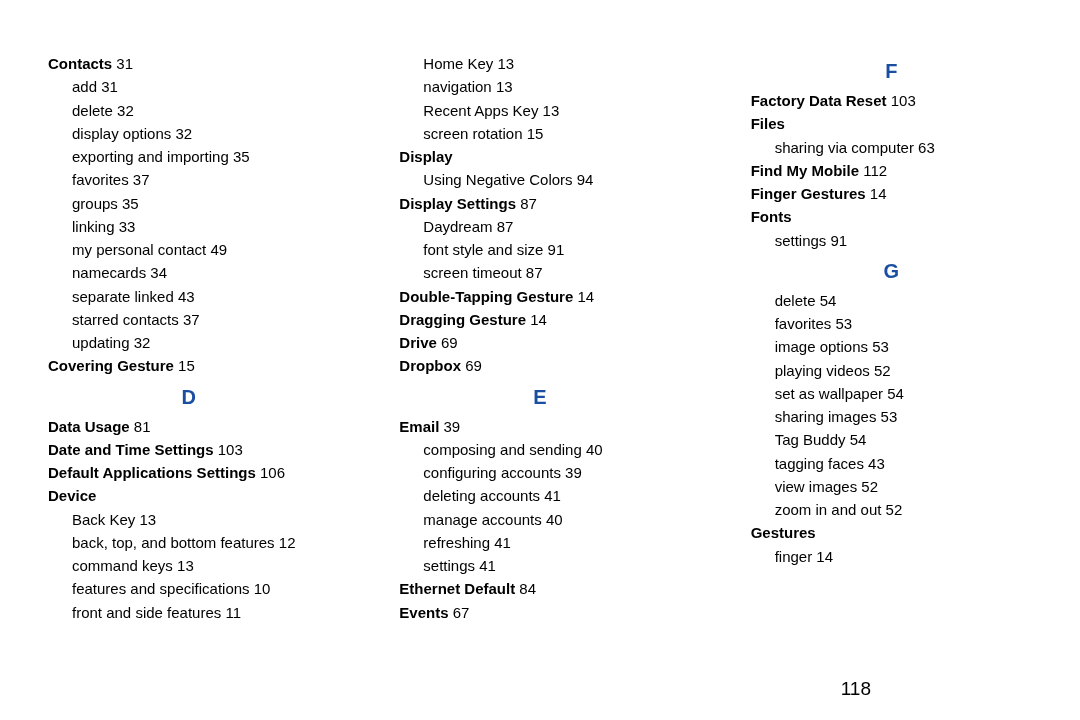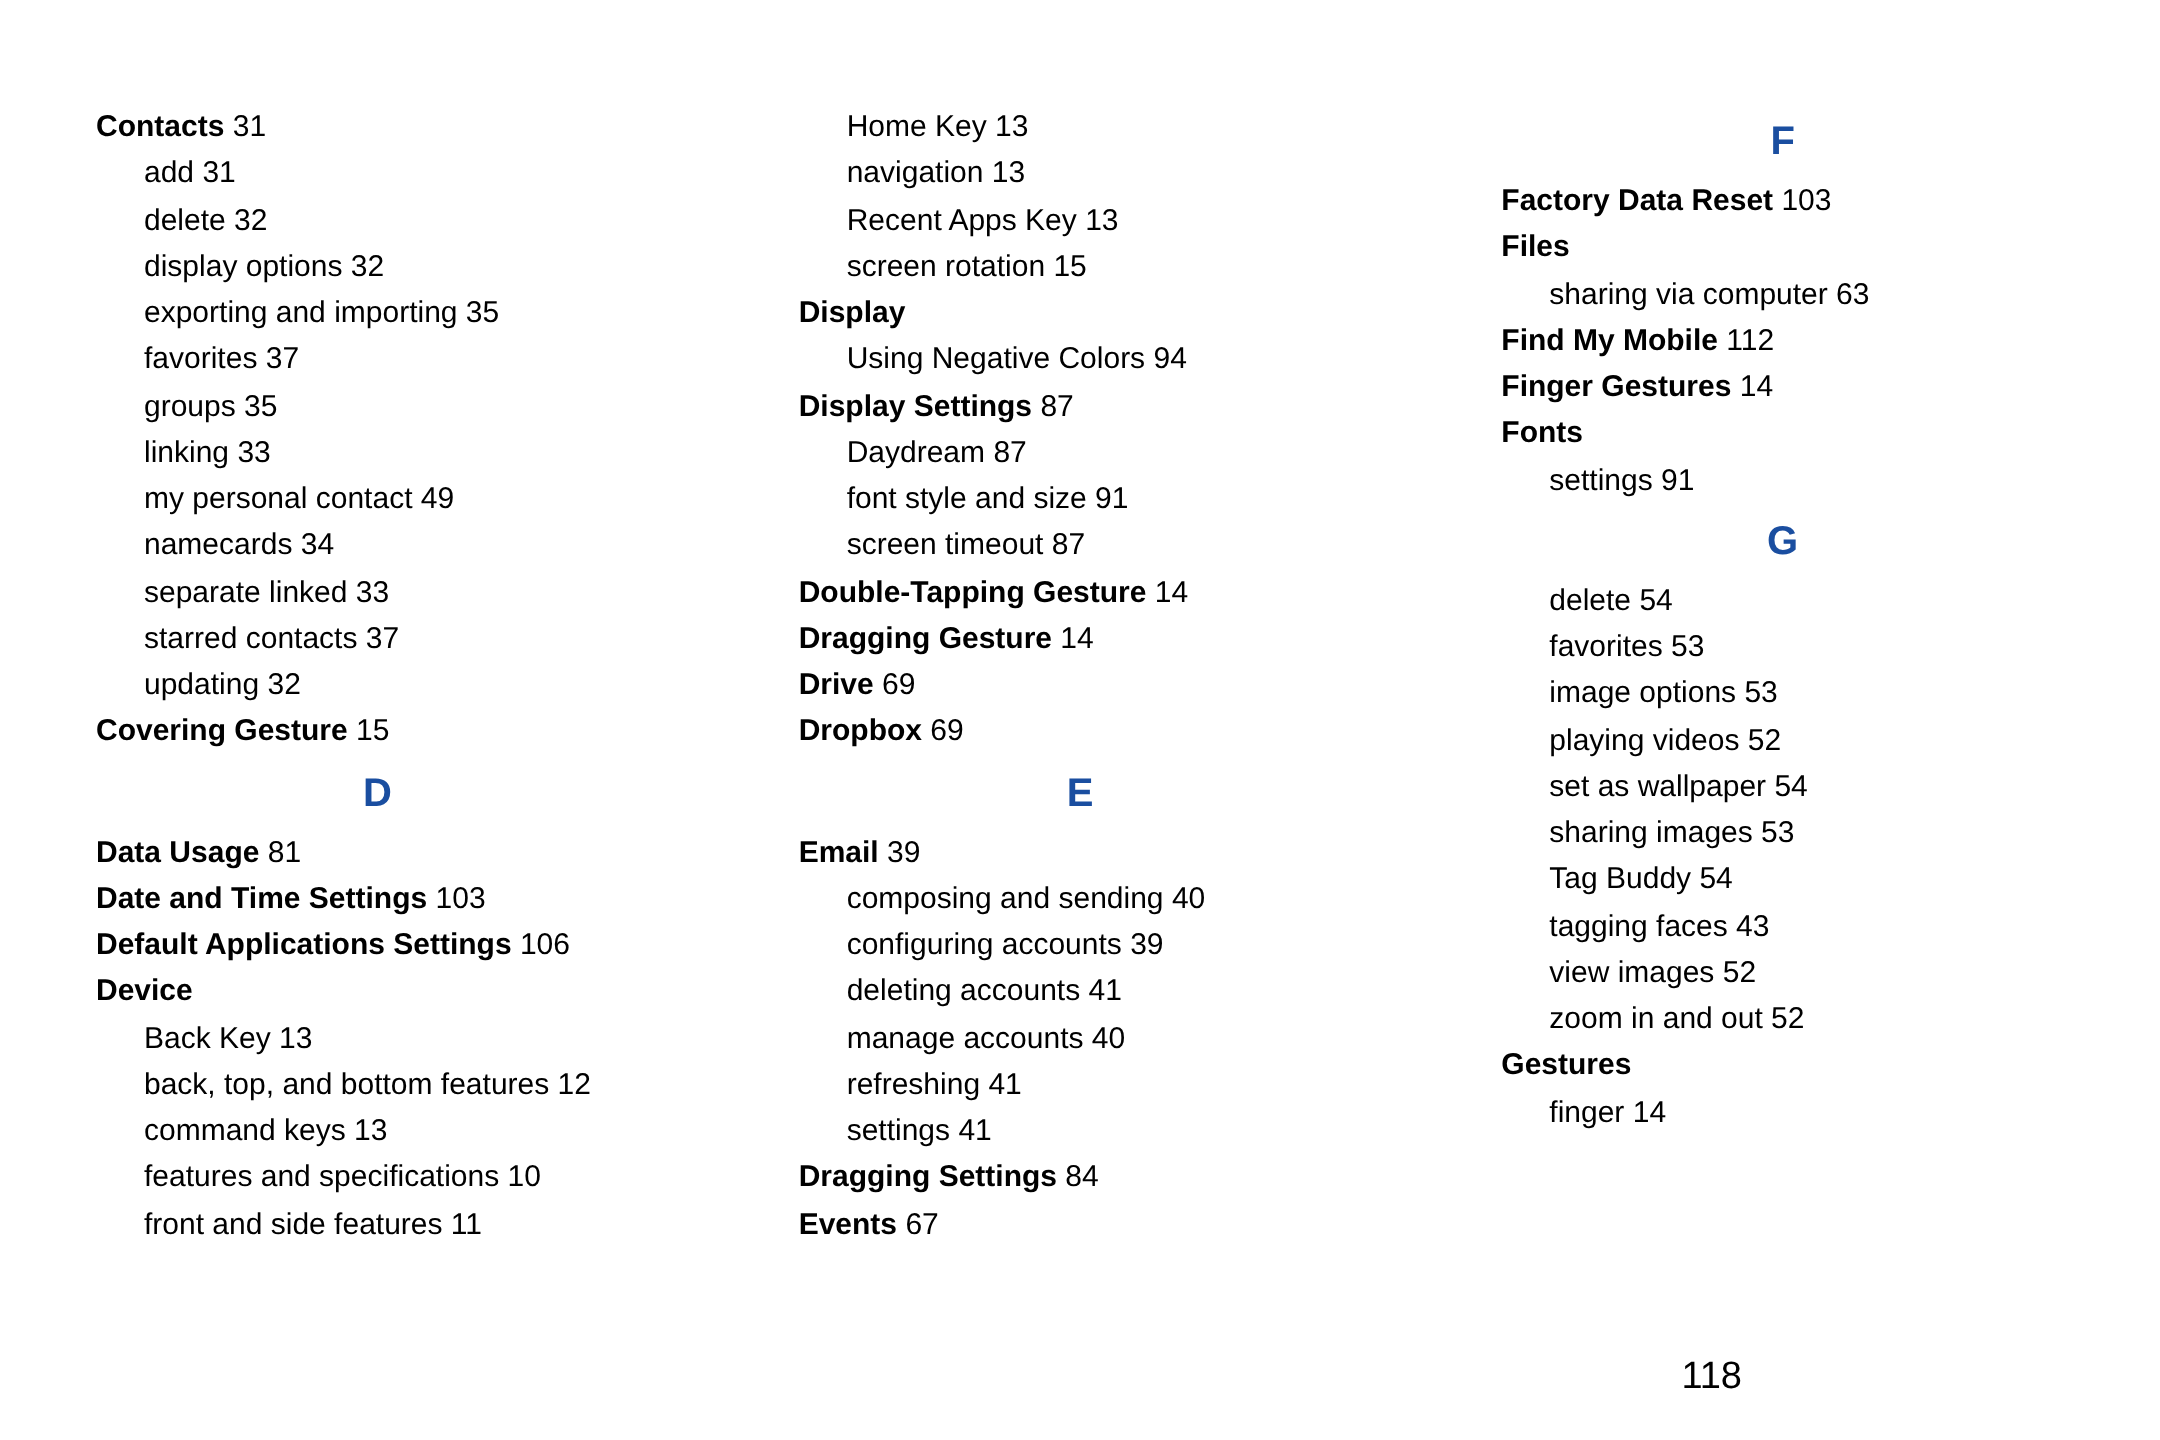--- a/index.html
+++ b/index.html
@@ -53,21 +53,21 @@
       <div class="entry"><span class="bold">Contacts</span><span> 31</span></div>
       <div class="sub">add 31</div>
       <div class="sub">delete 32</div>
       <div class="sub">display options 32</div>
       <div class="sub">exporting and importing 35</div>
       <div class="sub">favorites 37</div>
       <div class="sub">groups 35</div>
       <div class="sub">linking 33</div>
       <div class="sub">my personal contact 49</div>
       <div class="sub">namecards 34</div>
-      <div class="sub">separate linked 33</div>
+      <div class="sub">separate linked 43</div>
       <div class="sub">starred contacts 37</div>
       <div class="sub">updating 32</div>
       <div class="entry"><span class="bold">Covering Gesture</span><span> 15</span></div>
       <div class="section-letter">D</div>
       <div class="entry"><span class="bold">Data Usage</span><span> 81</span></div>
       <div class="entry"><span class="bold">Date and Time Settings</span><span> 103</span></div>
       <div class="entry"><span class="bold">Default Applications Settings</span><span> 106</span></div>
       <div class="entry"><span class="bold">Device</span></div>
       <div class="sub">Back Key 13</div>
       <div class="sub">back, top, and bottom features 12</div>
@@ -91,21 +91,21 @@
       <div class="entry"><span class="bold">Drive</span><span> 69</span></div>
       <div class="entry"><span class="bold">Dropbox</span><span> 69</span></div>
       <div class="section-letter">E</div>
       <div class="entry"><span class="bold">Email</span><span> 39</span></div>
       <div class="sub">composing and sending 40</div>
       <div class="sub">configuring accounts 39</div>
       <div class="sub">deleting accounts 41</div>
       <div class="sub">manage accounts 40</div>
       <div class="sub">refreshing 41</div>
       <div class="sub">settings 41</div>
-      <div class="entry"><span class="bold">Dragging Settings</span><span> 84</span></div>
+      <div class="entry"><span class="bold">Ethernet Default</span><span> 84</span></div>
       <div class="entry"><span class="bold">Events</span><span> 67</span></div>
     </div>
   <div class="col">
       <div class="section-letter">F</div>
       <div class="entry"><span class="bold">Factory Data Reset</span><span> 103</span></div>
       <div class="entry"><span class="bold">Files</span></div>
       <div class="sub">sharing via computer 63</div>
       <div class="entry"><span class="bold">Find My Mobile</span><span> 112</span></div>
       <div class="entry"><span class="bold">Finger Gestures</span><span> 14</span></div>
       <div class="entry"><span class="bold">Fonts</span></div>

